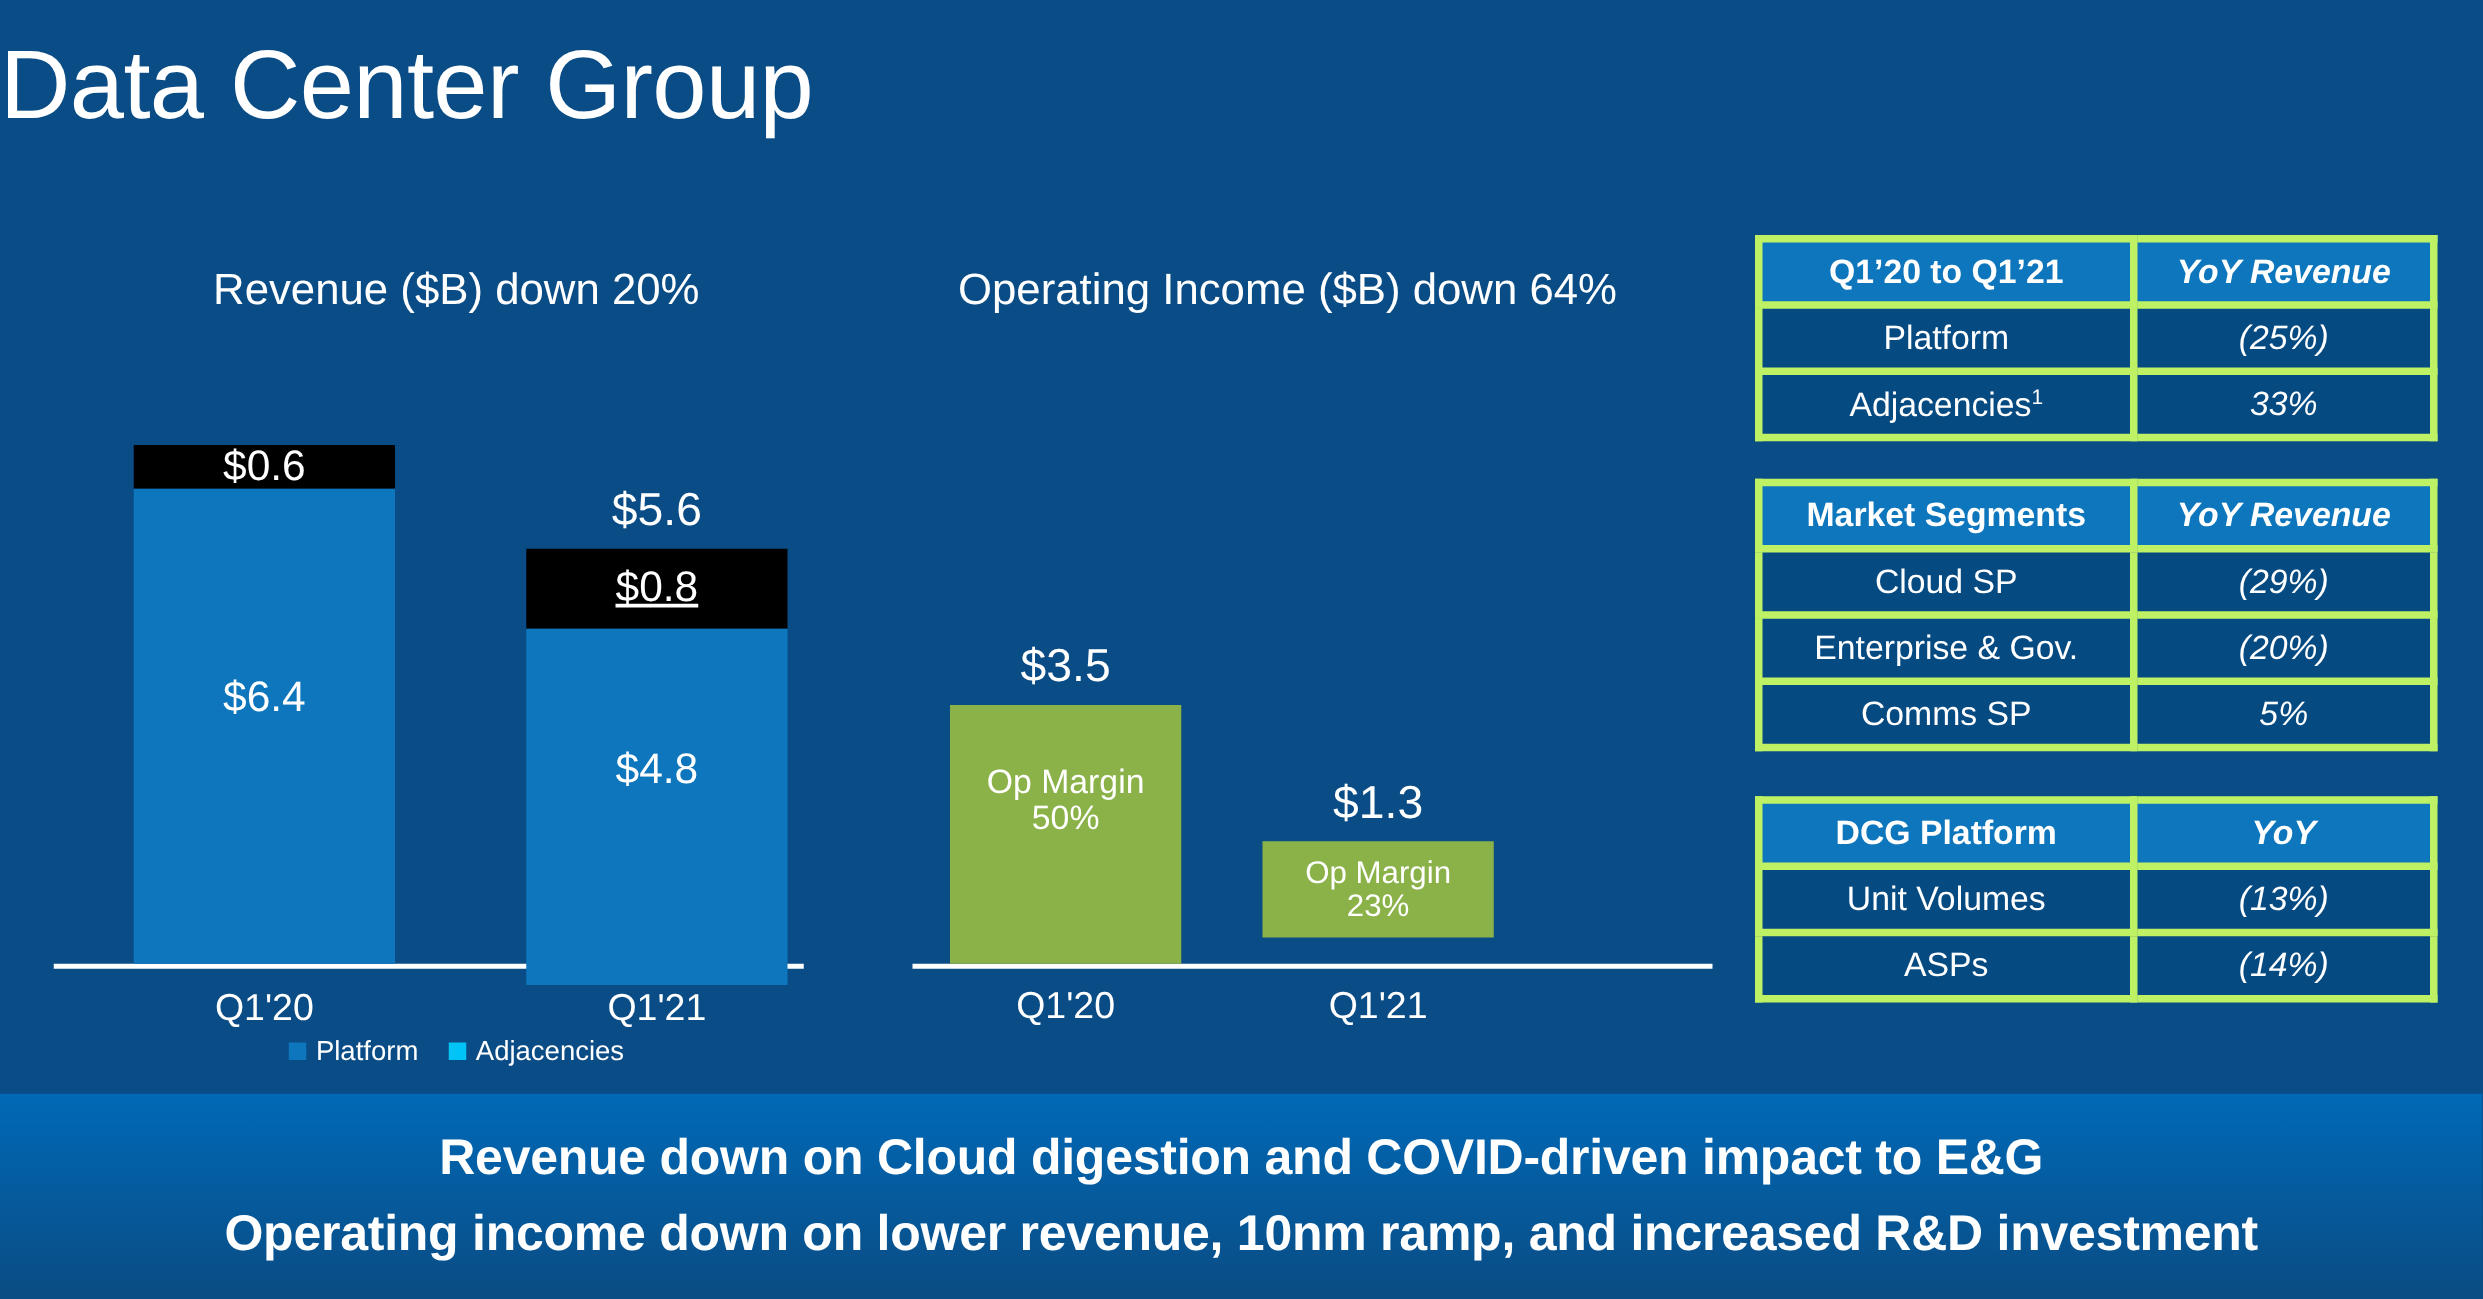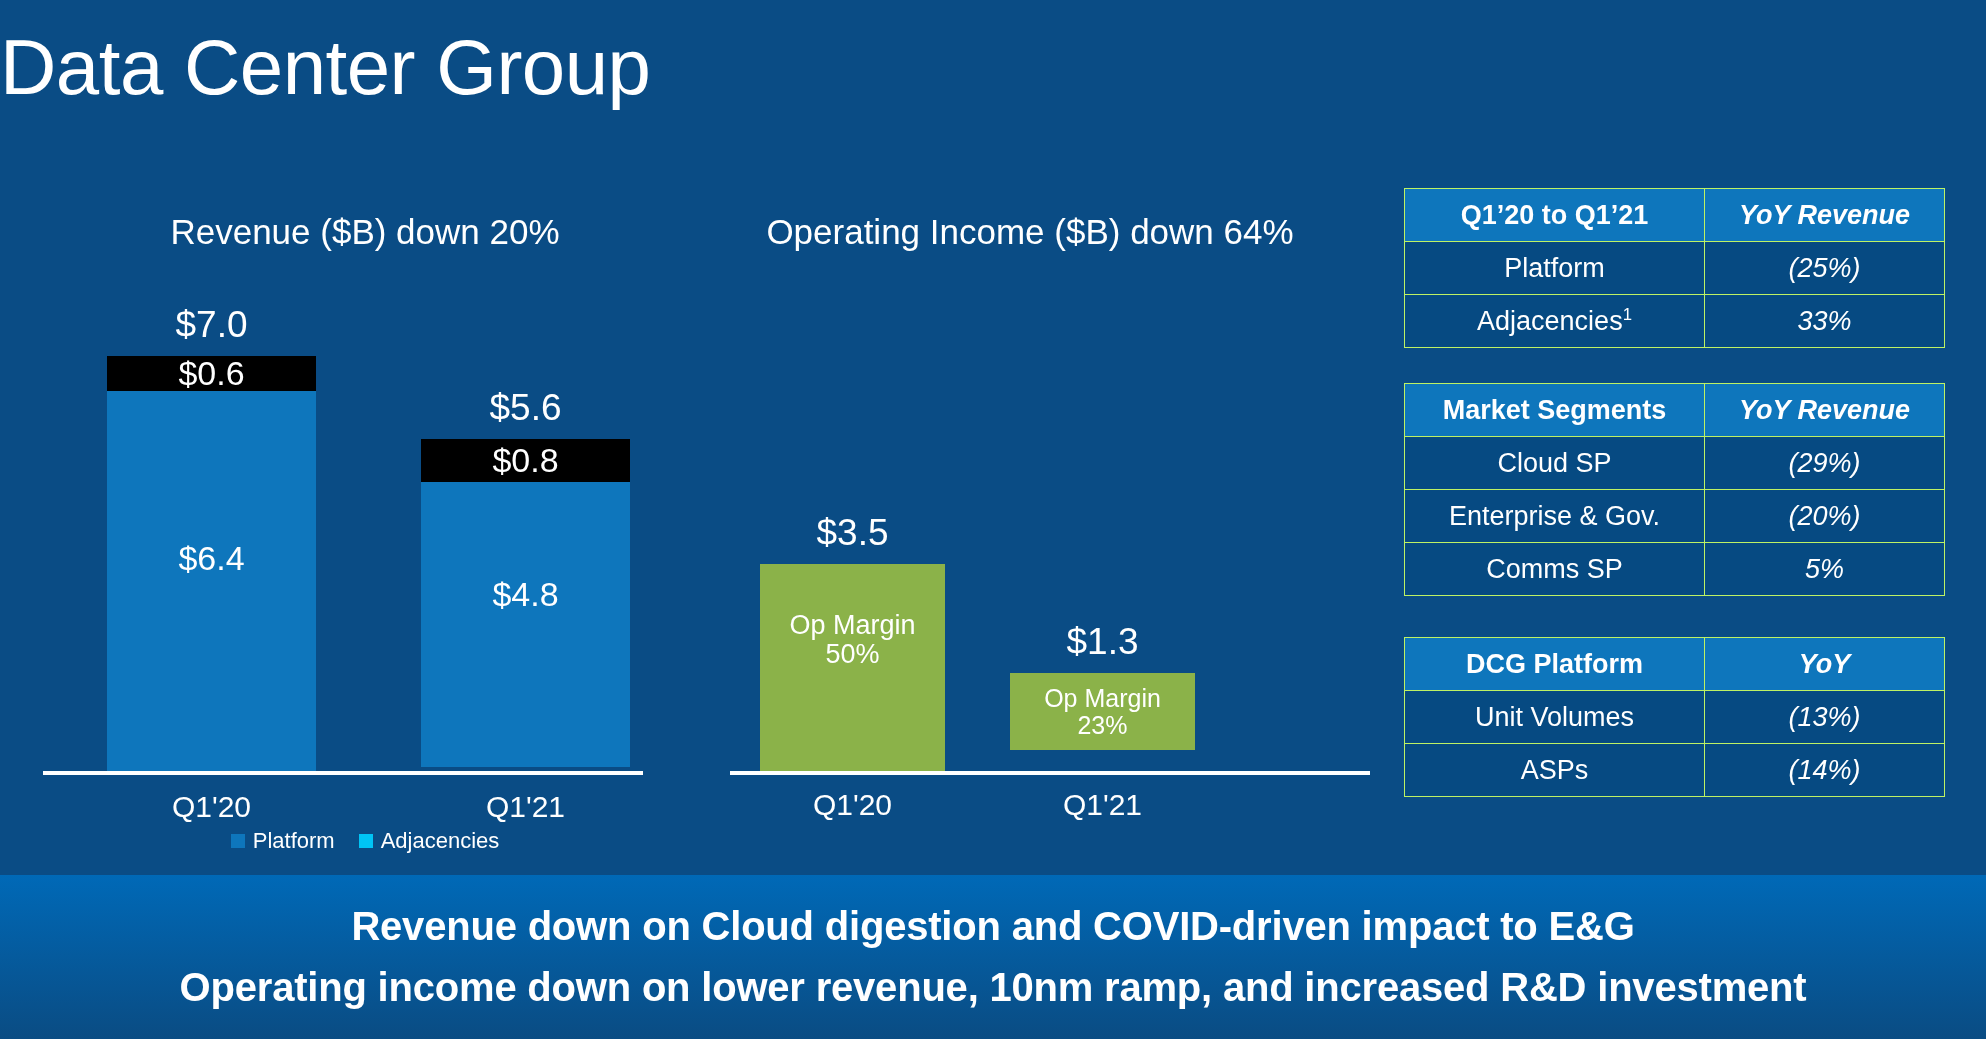--- a/index.html
+++ b/index.html
@@ -130,21 +130,21 @@
     position: absolute;
     border-collapse: collapse;
     width: 540px;
     table-layout: fixed;
   }
   #table-yoy-revenue  { left: 1404px; top: 188px; }
   #table-market-seg   { left: 1404px; top: 383px; padding-left: 41px; }
   #table-dcg-platform { left: 1404px; top: 637px; }
 
   .data-table td {
-    border: 1px solid #bef264;
+    border: 6px solid #bef264;
     text-align: center;
     font-weight: 300;
     font-size: 27px;
     color: #ffffff;
     height: 53px;
     background: #064a82;
     padding: 0 4px;
   }
   .data-table tr.header-row td {
     background: #0e76bc;
@@ -183,32 +183,31 @@
 
 <div id="slide-title">Data Center Group</div>
 
 <div class="chart-panel" id="revenue-chart">
   <div class="chart-title">Revenue ($B) down 20%</div>
 
   <div class="plot">
     <div class="axis-line"></div>
 
     <div class="bar-group" style="left:72px; width:209px; height:415px;">
-      <div class="bar-total" style="top:-52px;">$7.0</div>
       <div class="bar-seg seg-adjacency" style="height:35px;">
         <span class="seg-label">$0.6</span>
       </div>
       <div class="bar-seg seg-platform" style="height:380px;">
         <span class="seg-label" style="position:relative; top:-22px;">$6.4</span>
       </div>
     </div>
 
     <div class="bar-group" style="left:386px; width:209px; height:332px;">
       <div class="bar-total" style="top:-52px;">$5.6</div>
-      <div class="bar-seg seg-adjacency" style="height:43px;">
+      <div class="bar-seg seg-adjacency" style="height:64px;text-decoration:underline;">
         <span class="seg-label">$0.8</span>
       </div>
       <div class="bar-seg seg-platform" style="height:285px;">
         <span class="seg-label" style="position:relative; top:-30px;">$4.8</span>
       </div>
     </div>
   </div>
 
   <div class="cat-label" style="left:72px; top:600px; width:209px;">Q1'20</div>
   <div class="cat-label" style="left:386px; top:600px; width:209px;">Q1'21</div>

